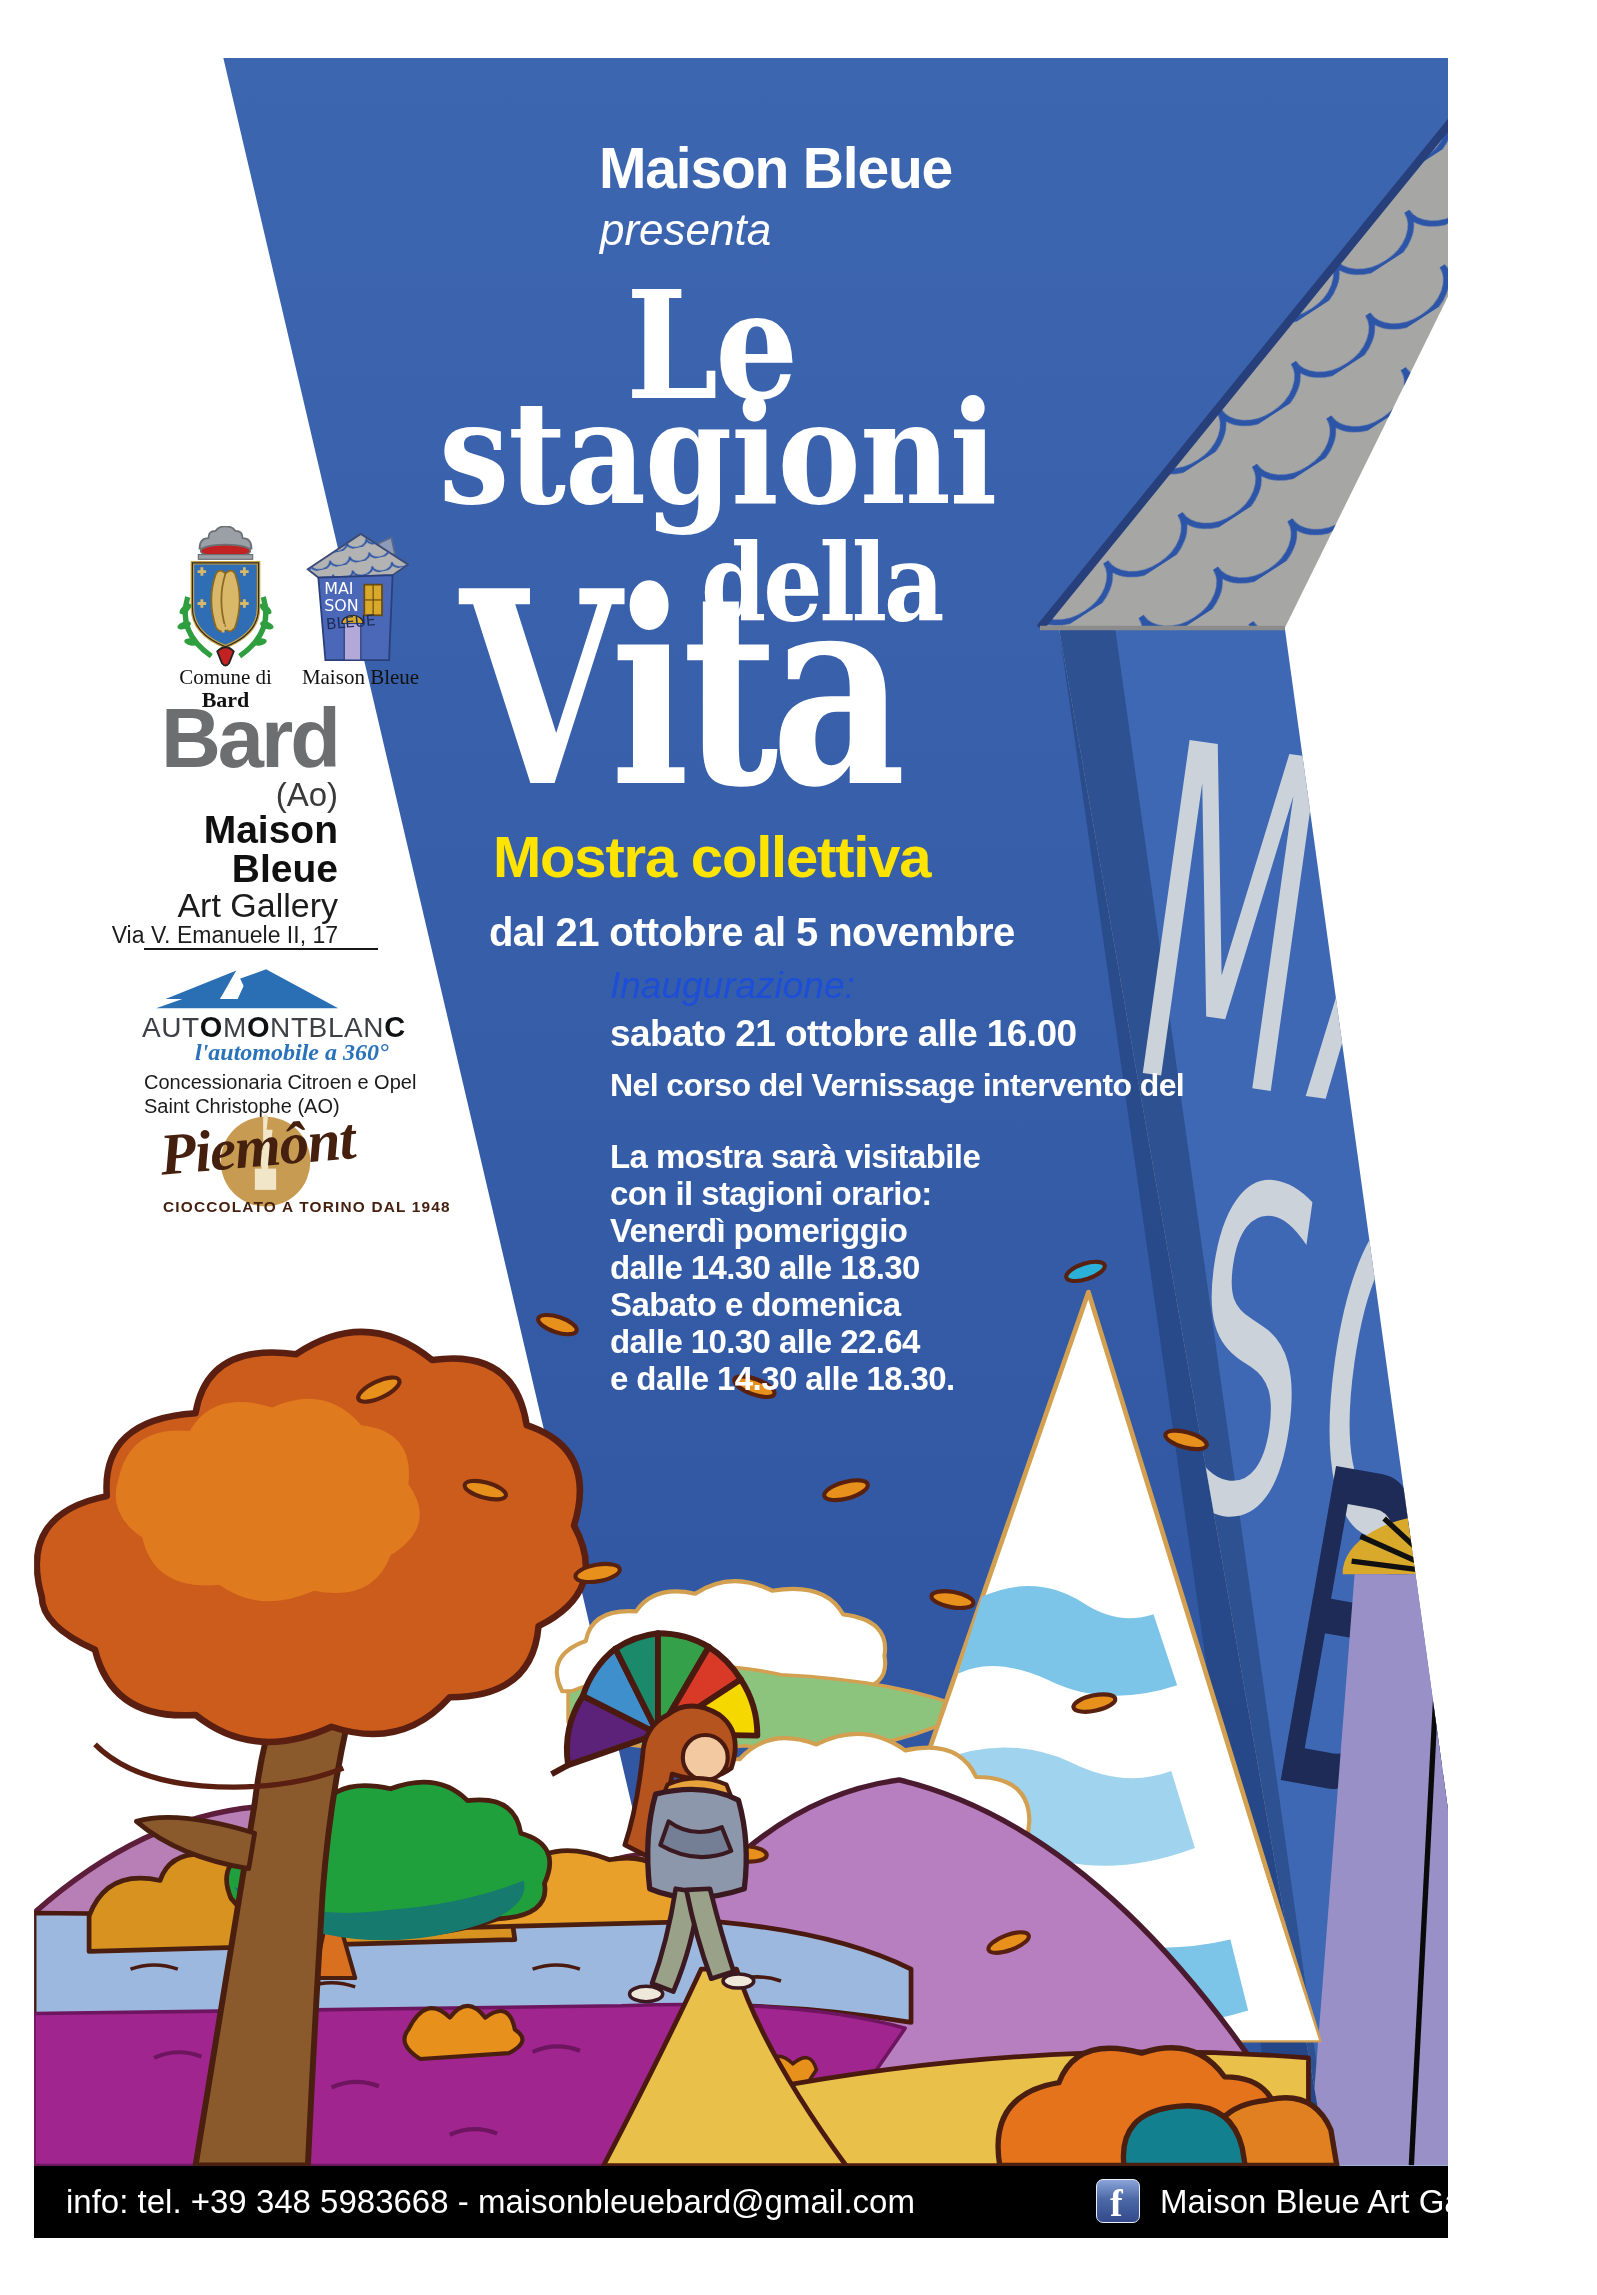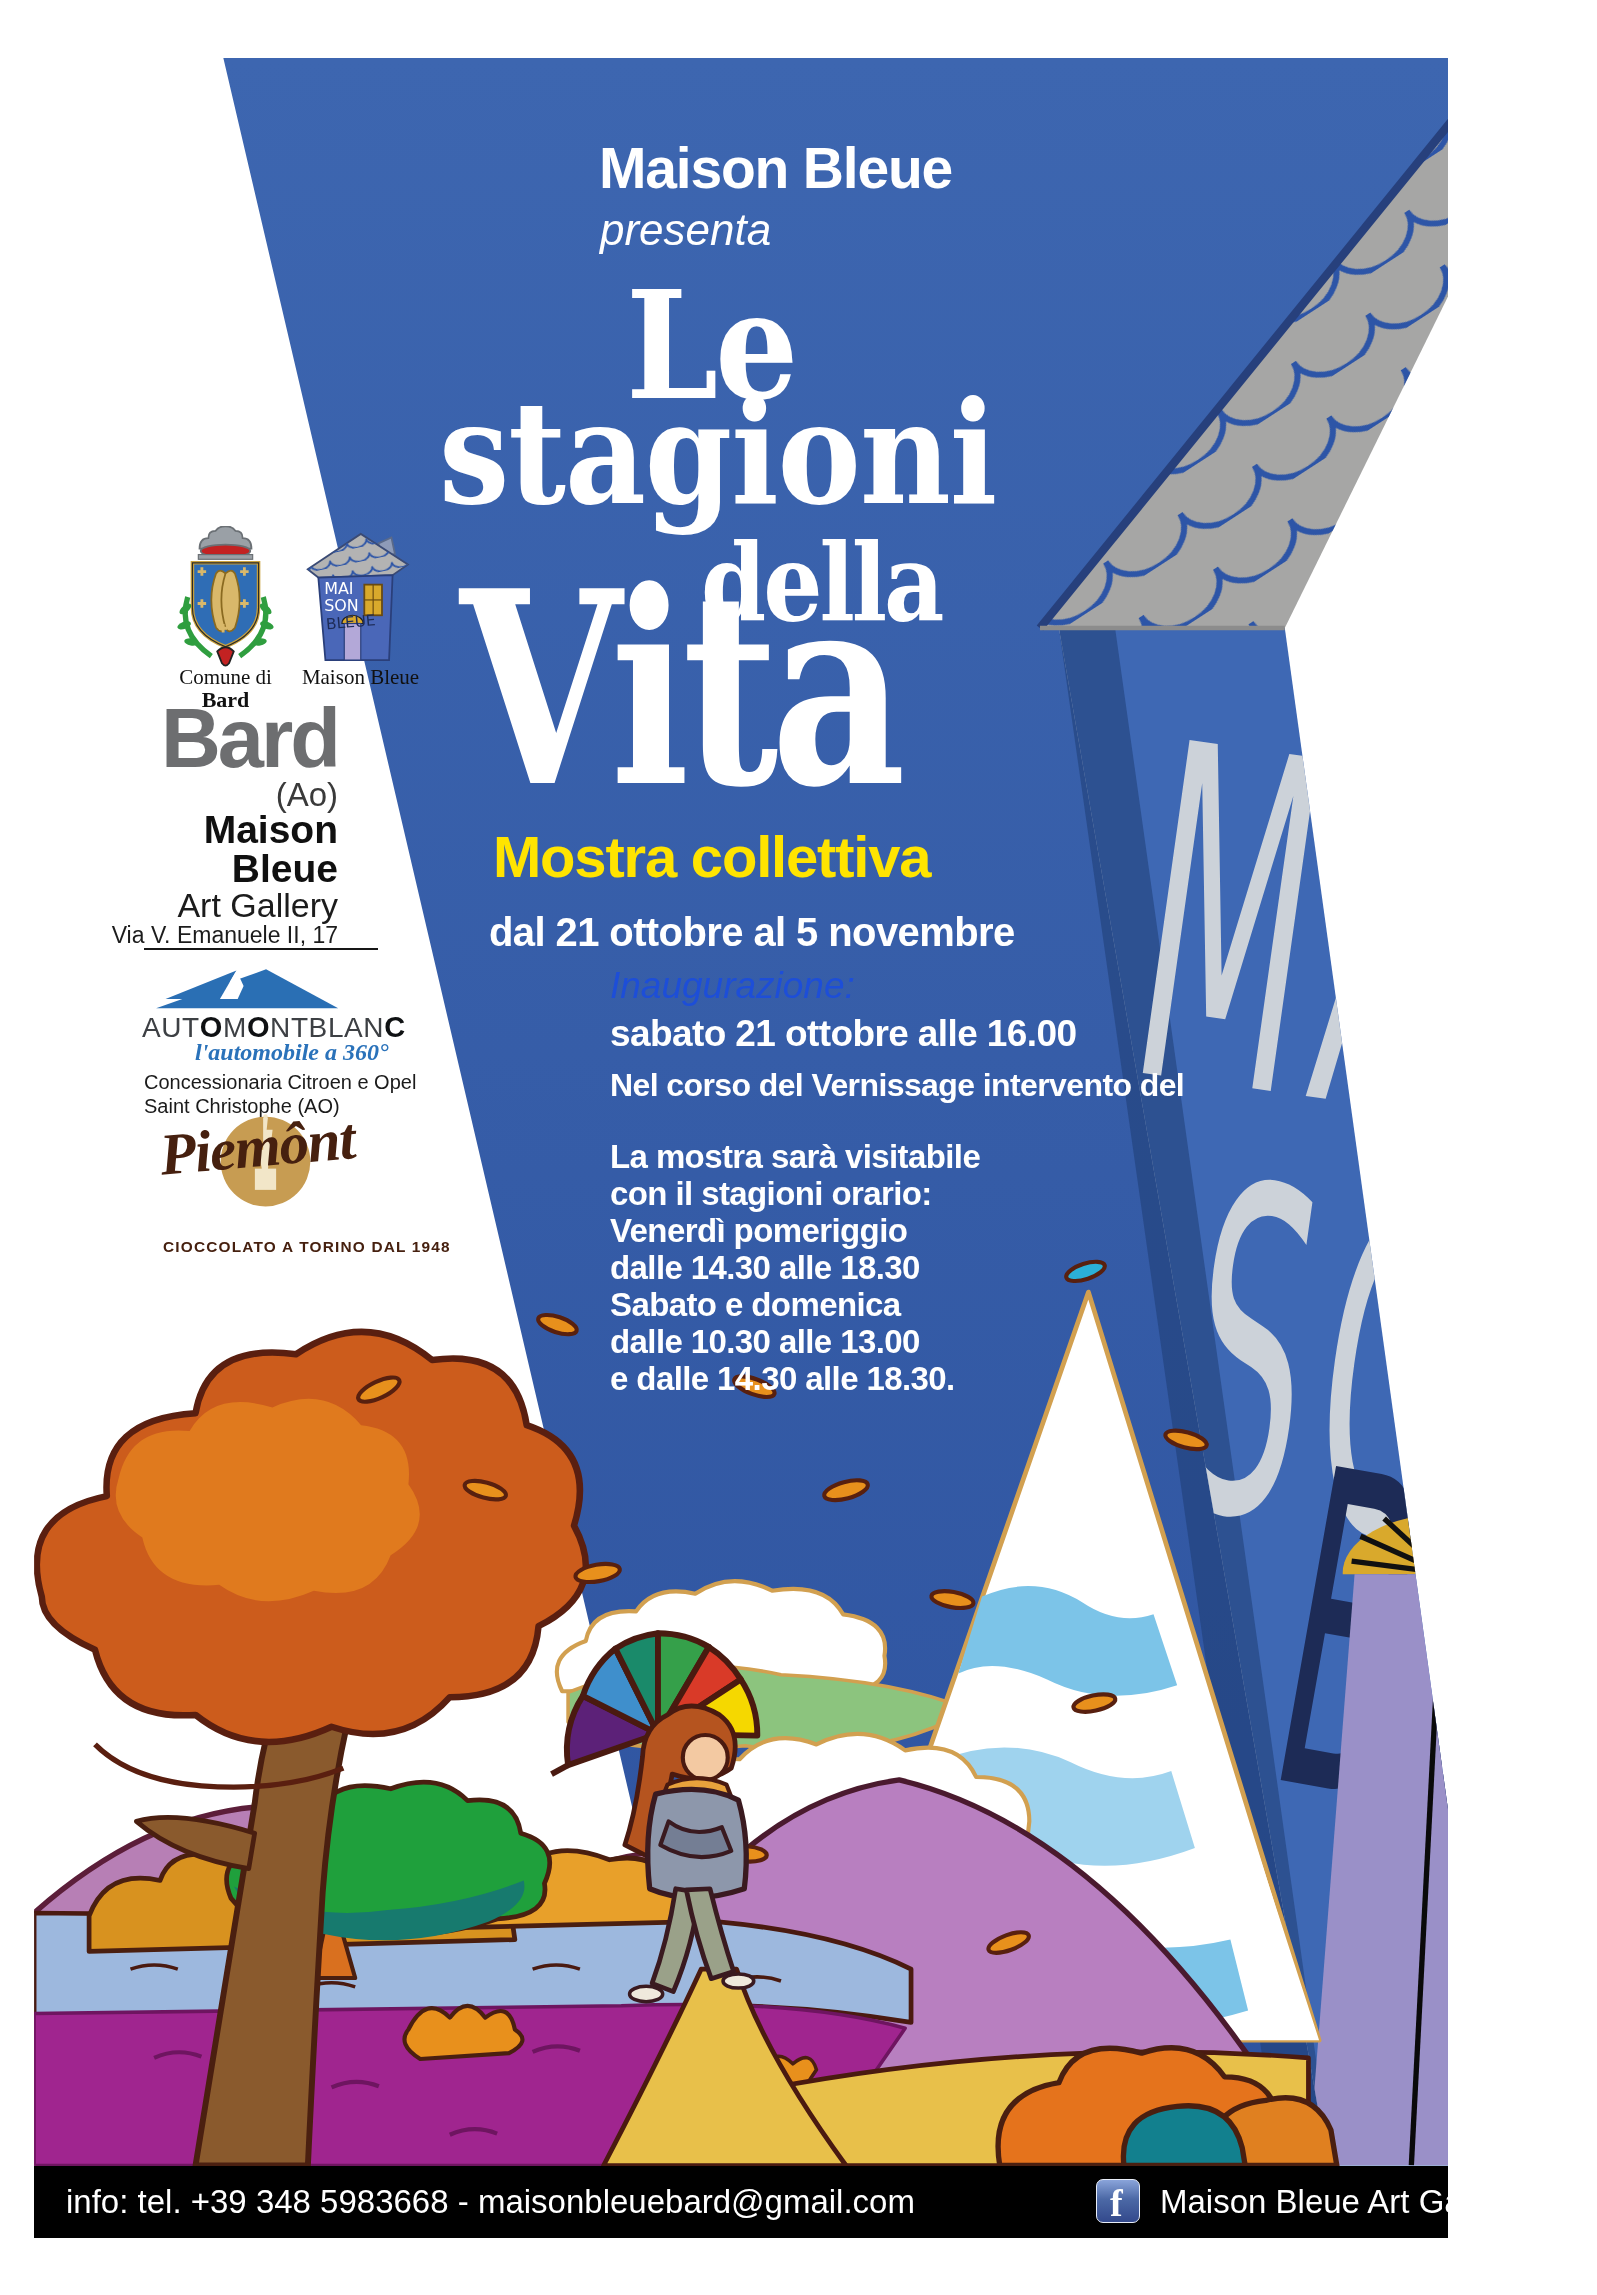--- a/index.html
+++ b/index.html
@@ -38,21 +38,21 @@
   .v-addr{left:106px;width:232px;top:922px;font-size:23px;color:#1c1c1c;text-align:right;}
   .divider{left:144px;top:948px;width:234px;height:1.8px;background:#161616;}
   .auto-word{left:142px;top:1011px;font-size:28px;color:#3d4044;letter-spacing:0.6px;}
   .auto-word .bld{font-weight:800;color:#0f1113;font-size:29px;}
   .auto-tag{left:195px;top:1039px;font-size:24px;font-style:italic;font-weight:700;color:#2a72ba;
             font-family:"Liberation Serif",serif;}
   .auto-l1{left:144px;top:1071px;font-size:20px;color:#1b1b1b;}
   .auto-l2{left:144px;top:1095px;font-size:20px;color:#1b1b1b;}
   .pie-name{left:157px;top:1121px;font-size:59px;font-family:"Liberation Serif",serif;font-style:italic;
             font-weight:700;color:#46200f;transform:rotate(-5deg);transform-origin:left top;letter-spacing:-1.2px;}
-  .pie-tag{left:163px;top:1198px;font-size:15.4px;font-weight:700;letter-spacing:1.2px;color:#46200f;margin-top:40px;}
+  .pie-tag{left:163px;top:1198px;font-size:15.4px;font-weight:700;letter-spacing:1.2px;color:#46200f;}
 
   
   .bar{left:34px;top:2166px;width:1414px;height:72px;background:#000;}
   .info{left:66px;top:2166px;height:56px;line-height:72px;font-size:33px;color:#fff;}
   .fb{left:1096px;top:2179px;width:44px;height:44px;border-radius:7px;
       background:linear-gradient(#8aa4da 0%,#4c69a6 45%,#33498c 100%);
       border:1.8px solid #e8edf8;box-sizing:border-box;}
   .fb span{position:absolute;left:13px;top:1.2px;font-family:"Liberation Serif",serif;
            font-weight:700;font-size:38px;color:#fff;}
   .fbl{left:1160px;top:2166px;height:65px;line-height:72px;font-size:33px;color:#fff;}
@@ -242,21 +242,21 @@
   <div class="abs daterange">dal 21 ottobre al 5 novembre</div>
   <div class="abs inaug-label">Inaugurazione:</div>
   <div class="abs inaug-dt">sabato 21 ottobre alle 16.00</div>
   <div class="abs note note1">Nel corso del Vernissage intervento del</div>
   <div class="abs sched">
     <div>La mostra sarà visitabile</div>
     <div>con il stagioni orario:</div>
     <div>Venerdì pomeriggio</div>
     <div>dalle 14.30  alle 18.30</div>
     <div>Sabato e domenica</div>
-    <div>dalle 10.30 alle 13.00</div>
+    <div>dalle 10.30 alle 22.64</div>
     <div>e dalle 14.30 alle 18.30.</div>
   </div>
 
   <svg class="abs" style="left:170px;top:526px" width="111" height="141" viewBox="0 0 188 238">
     <path d="M50,38 q0,-18 15,-18 q0,-12 12,-12 q5,-8 17,-8 q12,0 17,8 q12,0 12,12 q15,0 15,18 Z" fill="#9aa0a6" stroke="#6b7075" stroke-width="3"></path>
     <ellipse cx="94" cy="42" rx="42" ry="11" fill="#c32222" stroke="#6b7075" stroke-width="3"></ellipse>
     <rect x="48" y="48" width="92" height="8" fill="#9aa0a6" stroke="#6b7075" stroke-width="2"></rect>
     <path d="M38,62 h112 v76 q0,44 -56,66 q-56,-22 -56,-66 Z" fill="#2f6db5" stroke="#caa23c" stroke-width="6"></path>
     <path d="M38,62 h112 v76 q0,44 -56,66 q-56,-22 -56,-66 Z" fill="none" stroke="#2a2a2a" stroke-width="2"></path>
     <path d="M78,80 q-16,44 0,92 q10,12 16,0 q14,-48 0,-92 q-10,-10 -16,0 Z" fill="#d9b86a" stroke="#8a6a20" stroke-width="3"></path>

